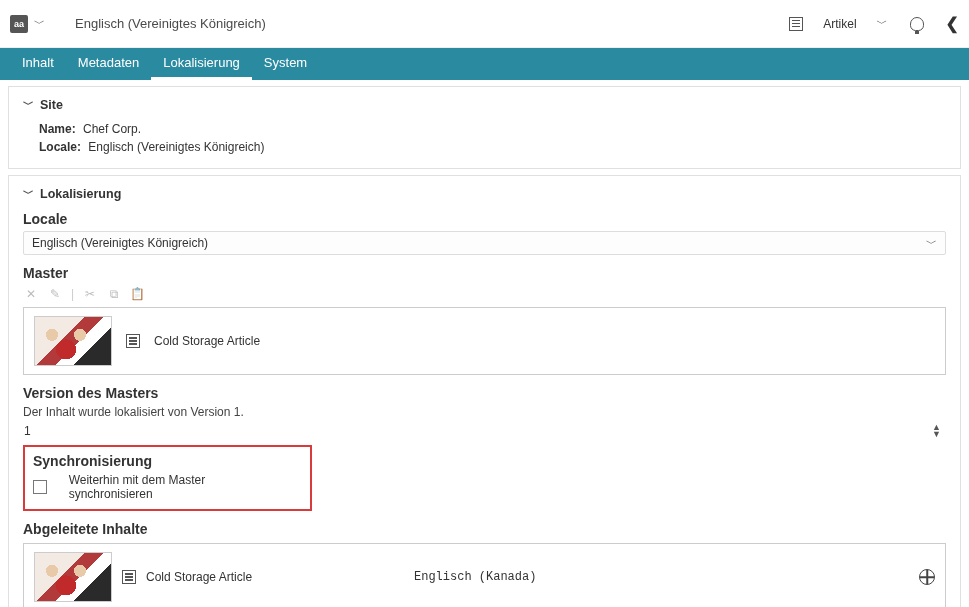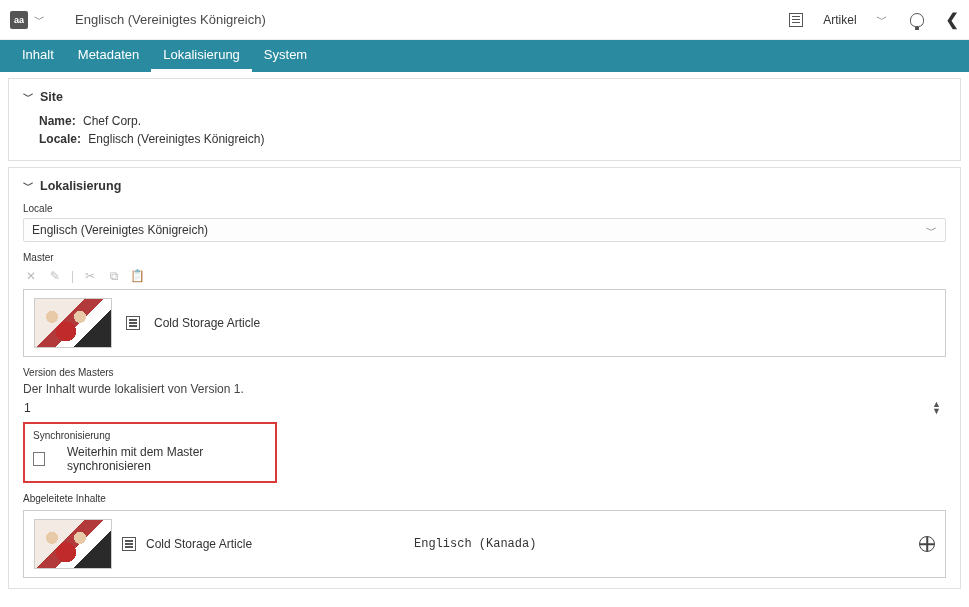--- a/index.html
+++ b/index.html
@@ -4,21 +4,21 @@
 <style>
   * { box-sizing: border-box; margin: 0; padding: 0; }
   body {
     font-family: "Segoe UI", Arial, sans-serif;
     font-size: 12px;
     color: #333;
     background: #fff;
     width: 969px;
   }
   .topbar {
-    height: 40px;
+    height: 48px;
     display: flex;
     align-items: center;
     padding: 0 10px;
     background: #fff;
     border-bottom: 1px solid #eee;
   }
   .topbar-left {
     display: flex;
     align-items: center;
     gap: 6px;
@@ -76,21 +76,21 @@
     display: flex;
     align-items: center;
     gap: 6px;
     font-weight: 600;
     color: #333;
     margin-bottom: 10px;
     font-size: 12.5px;
   }
   .field-row { margin: 4px 0 4px 16px; }
   .field-label { font-weight: 600; display: inline-block; margin-right: 4px; }
-  .sub-label { font-weight: 400; margin: 10px 0 4px 0; font-size: 10px; }
+  .sub-label { font-weight: 700; margin: 10px 0 4px 0; font-size: 14px; }
   .select-row {
     border: 1px solid #ddd;
     border-radius: 2px;
     height: 24px;
     display: flex;
     align-items: center;
     justify-content: space-between;
     padding: 0 8px;
     background: #fdfdfd;
     cursor: pointer;
@@ -151,21 +151,21 @@
     display: flex;
     flex-direction: column;
     line-height: 7px;
     font-size: 9px;
     color: #555;
     cursor: pointer;
   }
   .highlight-box {
     border: 2px solid #d93a3a;
     padding: 6px 24px 8px 8px;
-    width: 254px;
+    width: 289px;
     margin-top: 6px;
   }
   .checkbox-row {
     display: flex;
     align-items: center;
     gap: 22px;
     margin-top: 4px;
   }
   .checkbox {
     width: 14px; height: 14px;

